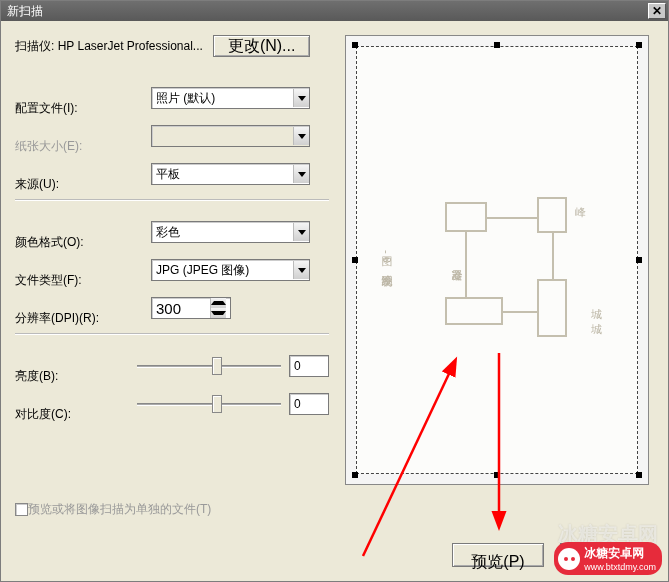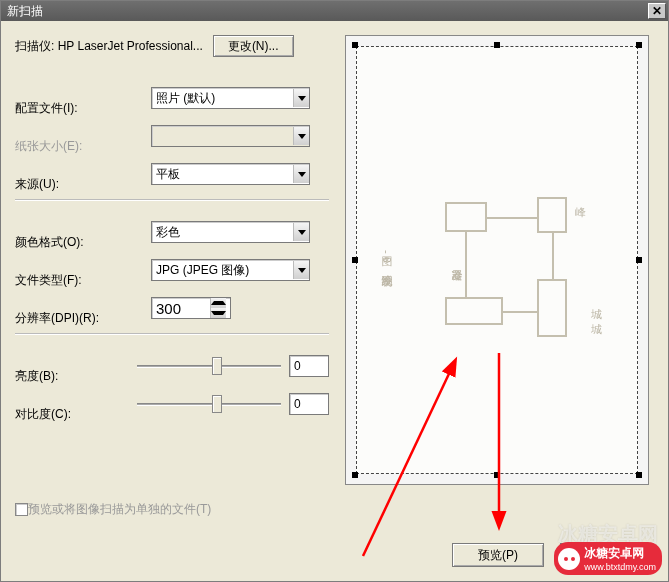--- a/index.html
+++ b/index.html
@@ -58,21 +58,21 @@
     gap:10px;
     margin-bottom: 28px;
   }
   .scanner-label { white-space:nowrap; overflow:hidden; text-overflow:ellipsis; max-width:210px;}
   .btn {
     background:#ece9d8;
     border:1px solid #7a7a7a;
     box-shadow: inset 1px 1px 0 #fff, inset -1px -1px 0 #aaa;
     height:22px;
     padding:0 14px;
-    font-size:12px;
+    font-size:16px;
     cursor:pointer;
     font-family:inherit;
   }
   
   .row {
     display:flex;
     align-items:center;
     height:26px;
     margin-bottom: 12px;
   }
@@ -137,21 +137,21 @@
     padding:2px 4px; font-size:12px; font-family:inherit;
   }
   
   .chk-row { position:absolute; left:14px; top:500px; display:flex; align-items:center; color:#999;}
   .chk { width:13px; height:13px; background:#fff; border:1px solid #888; box-shadow: inset 1px 1px 0 #ccc;}
   .bottom-btns {
     position:absolute;
     right:16px; bottom:14px;
     display:flex; gap:16px;
   }
-  .bottom-btns .btn { width:92px; height:24px; padding:0;}
+  .bottom-btns .btn { width:92px; height:24px; padding:8px;}
   
   .preview-frame {
     border:1px solid #888;
     background:#f5f5f5;
     width:304px; height:450px;
     padding:10px;
     position:relative;
   }
   .preview-border {
     border:1px dashed #444;

